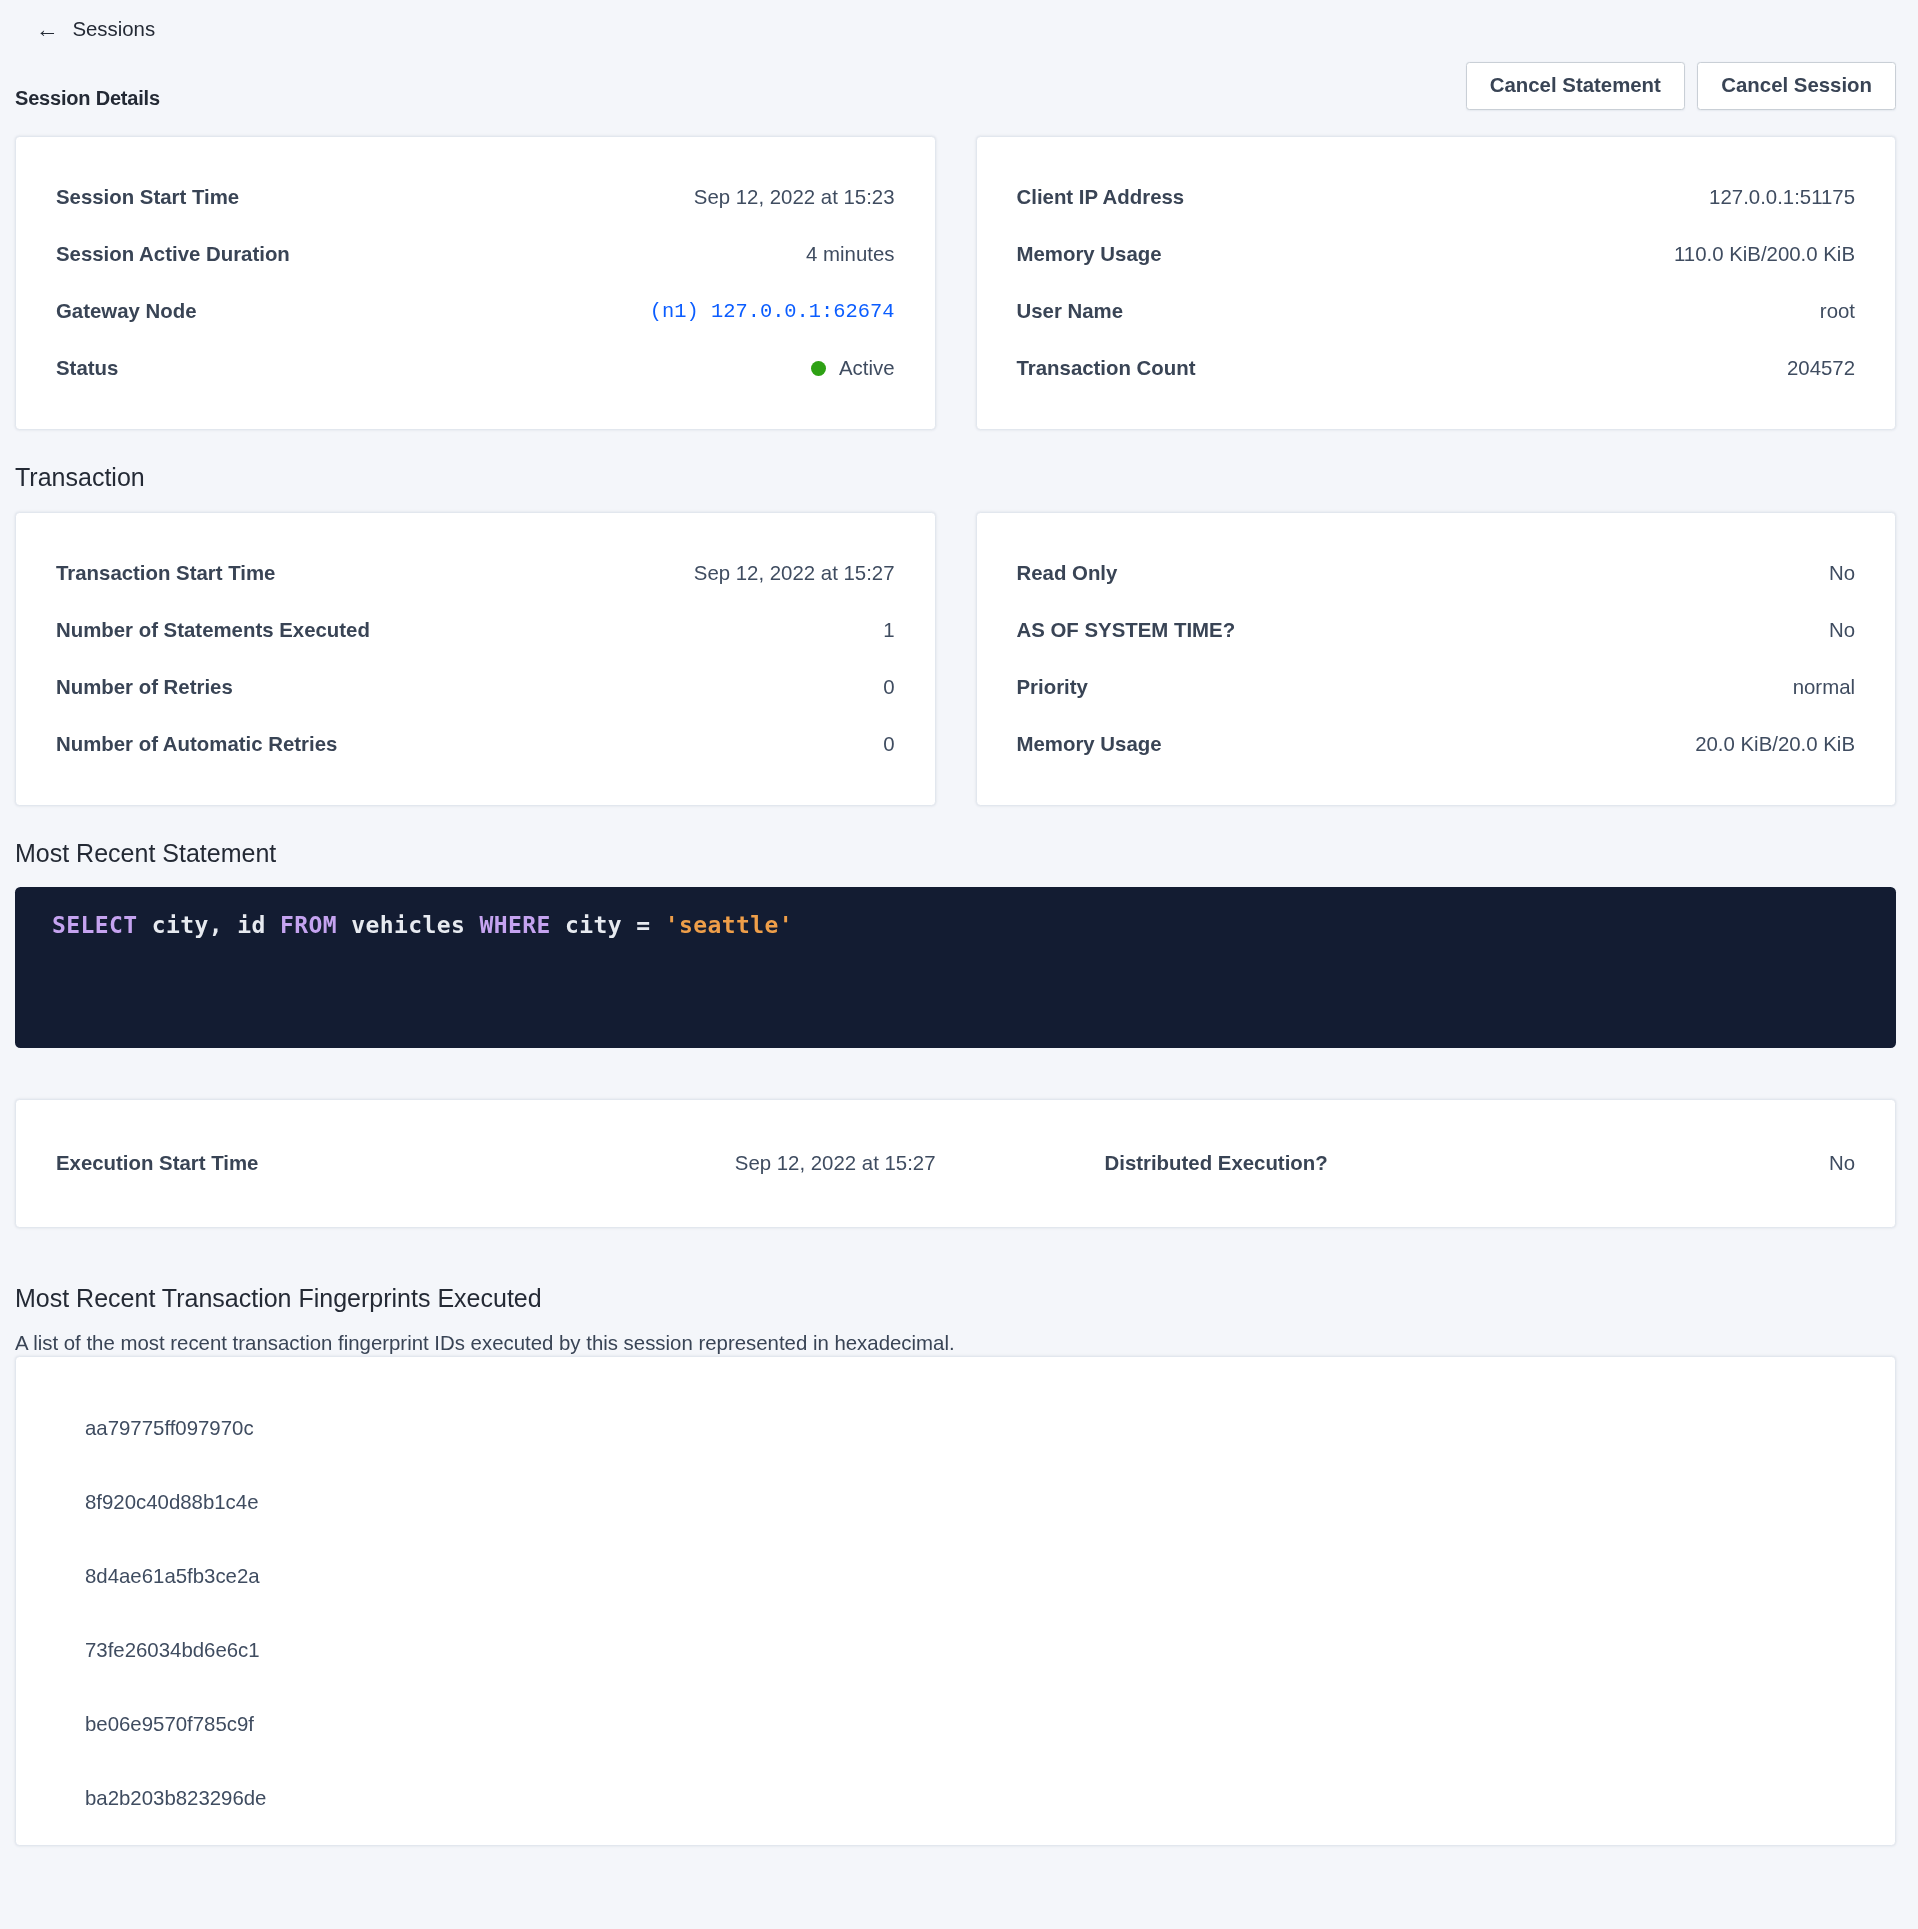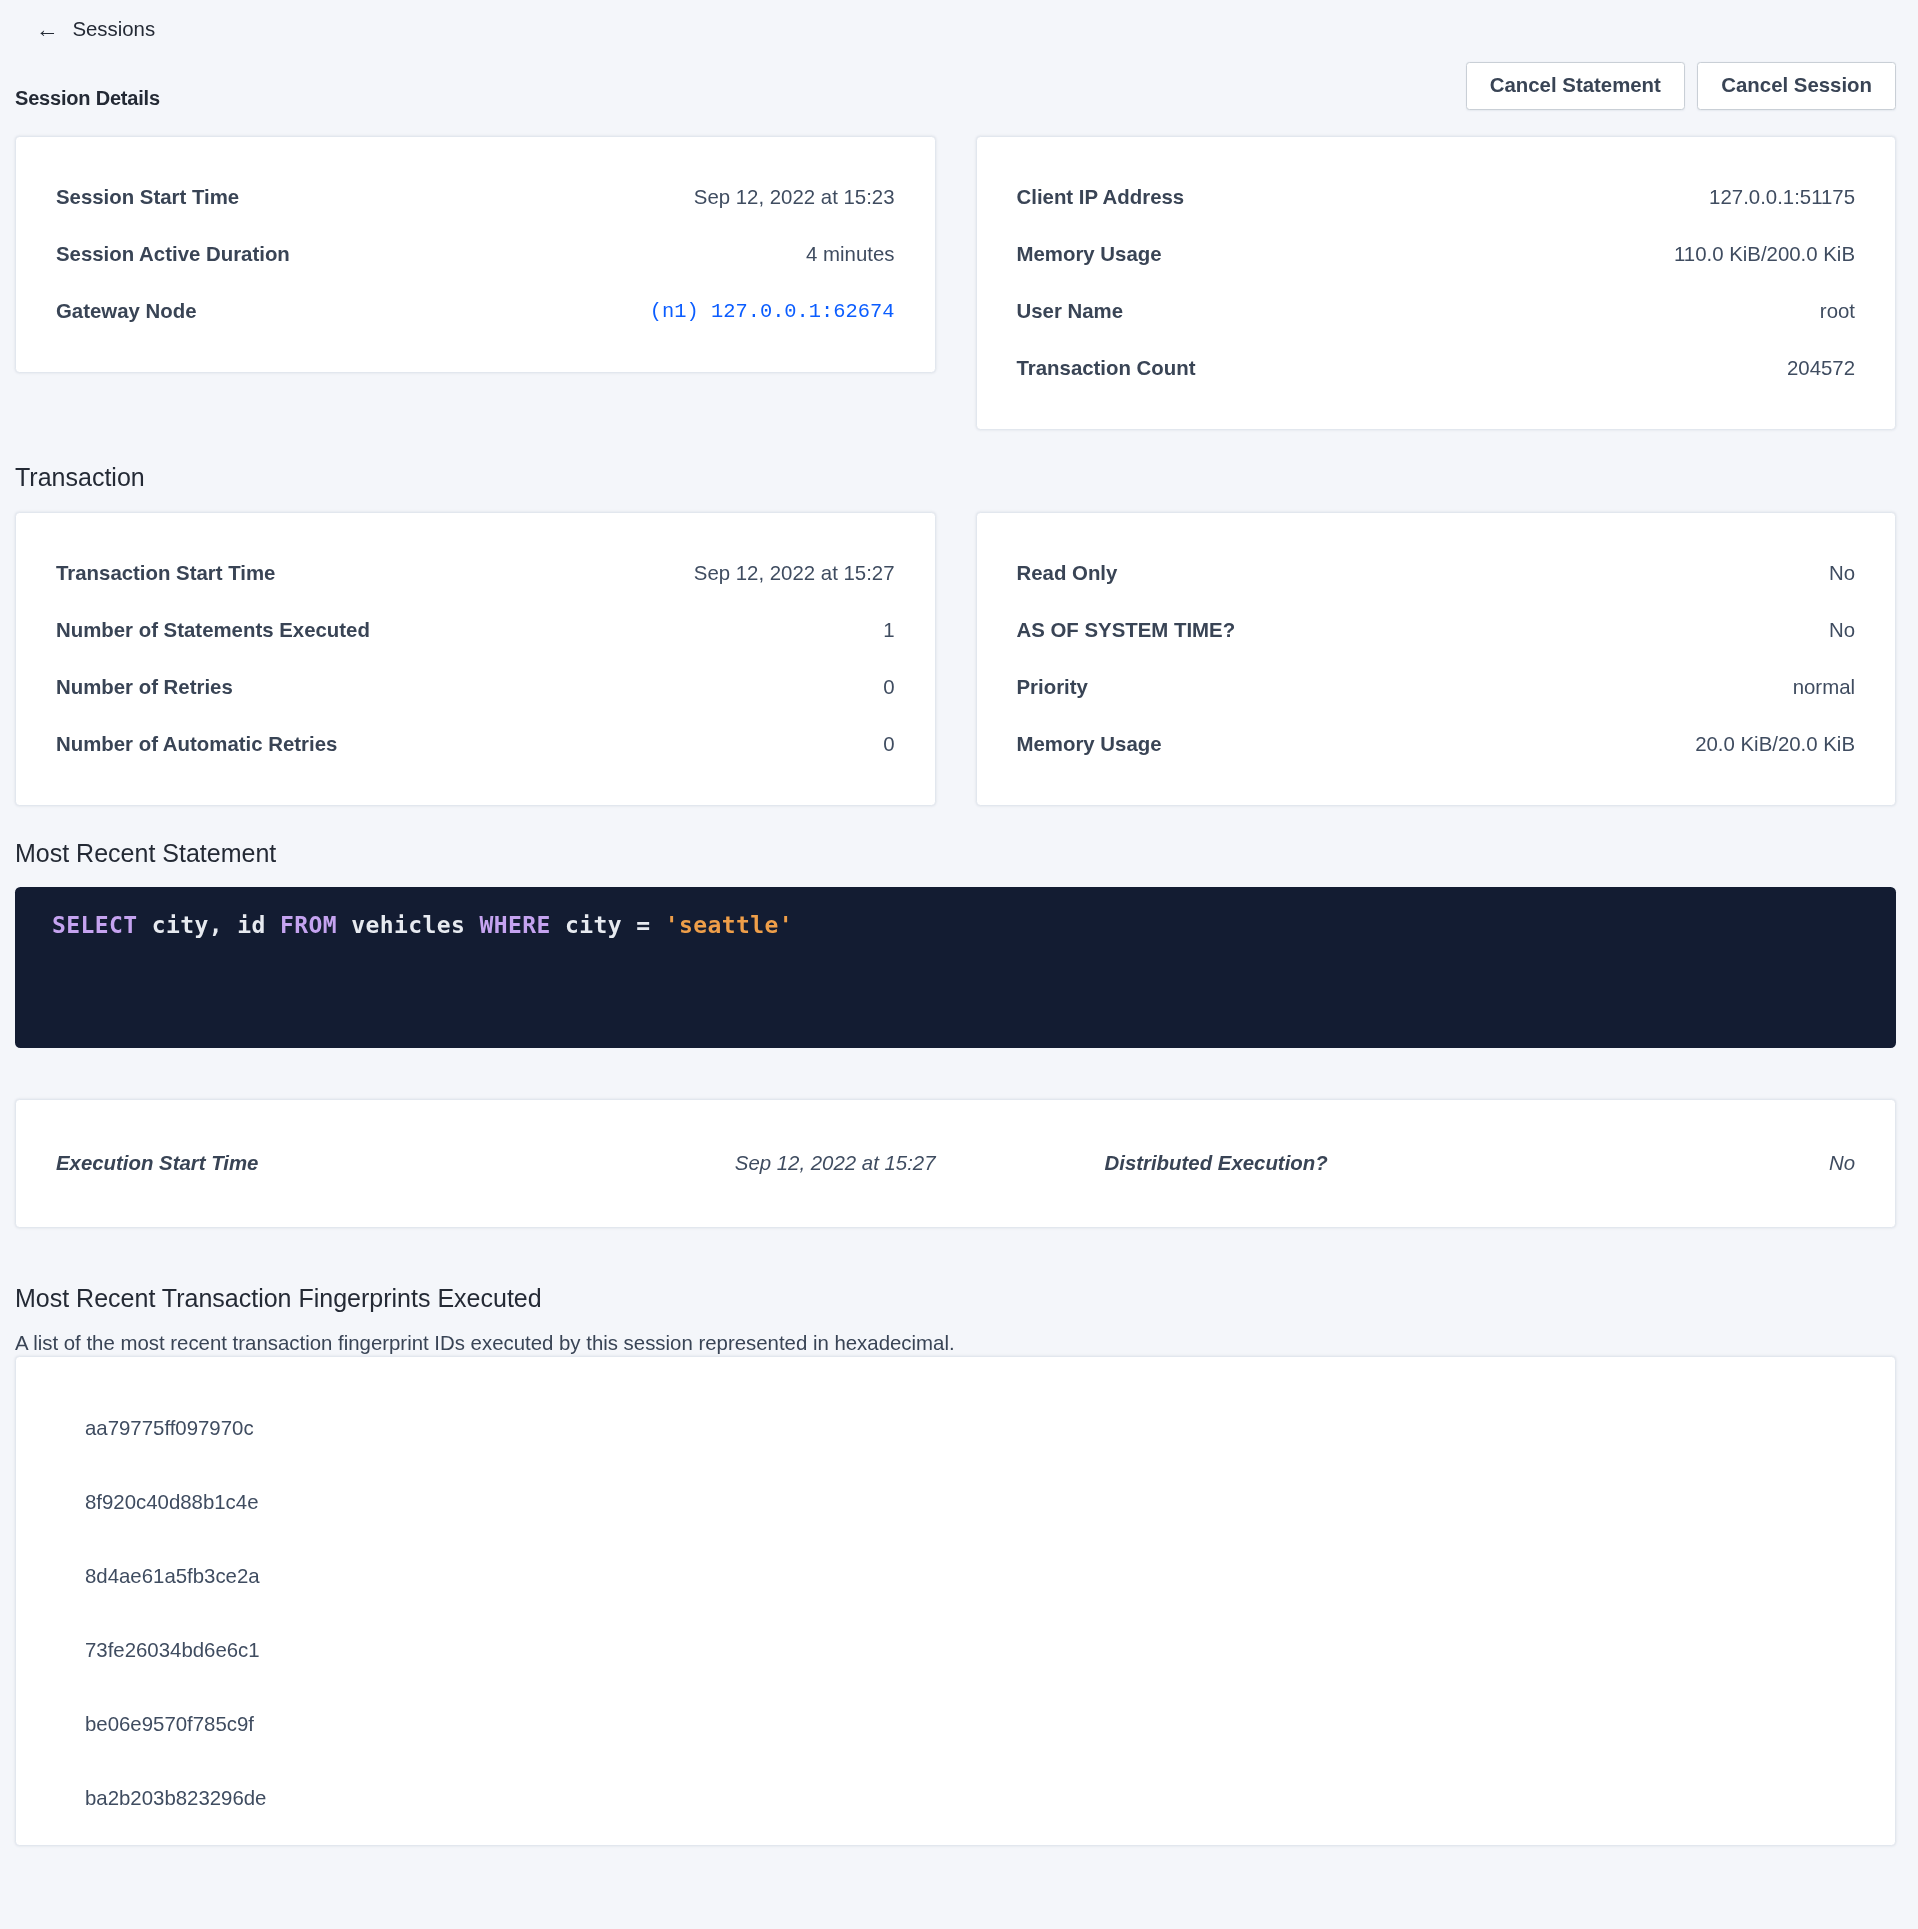--- a/index.html
+++ b/index.html
@@ -40,21 +40,21 @@
   .section-h{font-size:25px;font-weight:400;color:#242a35;margin:32px 0 19.5px 0;line-height:30px;}
   
   .code-block{background:var(--codebg);border-radius:5.3px;height:161px;padding:25px 37px;
     font-family:"DejaVu Sans Mono",monospace;font-size:23px;font-weight:700;
     color:var(--codetext);white-space:pre;letter-spacing:0.4px;}
   .tok-kw{color:var(--kw);}
   .tok-str{color:var(--str);}
   .tok-plain{color:var(--codetext);}
   
   .exec-card{margin-top:51px;display:grid;grid-template-columns:1fr 1fr;column-gap:40px;
-    padding:35px 40px;font-style:italic;}
+    padding:35px 40px;}
   .exec-half{display:flex;justify-content:space-between;align-items:center;height:57px;}
   .exec-half.right-half{padding-left:129px;}
   
   .fp-heading{margin-top:55px;margin-bottom:0;}
   .fp-subtitle{font-size:20.4px;font-weight:400;color:#394455;margin:17.7px 0 0 0;line-height:25px;}
   .fp-card{padding:35px 40px 8.9px 40px;min-height:477px;}
   .fp-row{height:74px;display:flex;align-items:center;padding-left:29px;
     color:#3f4c60;font-size:20.4px;}
 </style>
 </head>
@@ -81,20 +81,27 @@
         <span class="kv-label">Session Start Time</span>
         <span class="kv-value">Sep 12, 2022 at 15:23</span>
       </div>
       <div class="kv-row">
         <span class="kv-label">Session Active Duration</span>
         <span class="kv-value">4 minutes</span>
       </div>
       <div class="kv-row">
         <span class="kv-label">Gateway Node</span>
         <a class="kv-value link">(n1) 127.0.0.1:62674</a>
+      </div>
+      <div class="kv-row">
+        <span class="kv-label">Status</span>
+        <span class="kv-value status-wrap">
+          <span class="dot"></span>
+          <span>Active</span>
+        </span>
       </div>
     </div>
 
     <div class="card">
       <div class="kv-row">
         <span class="kv-label">Client IP Address</span>
         <span class="kv-value">127.0.0.1:51175</span>
       </div>
       <div class="kv-row">
         <span class="kv-label">Memory Usage</span>

